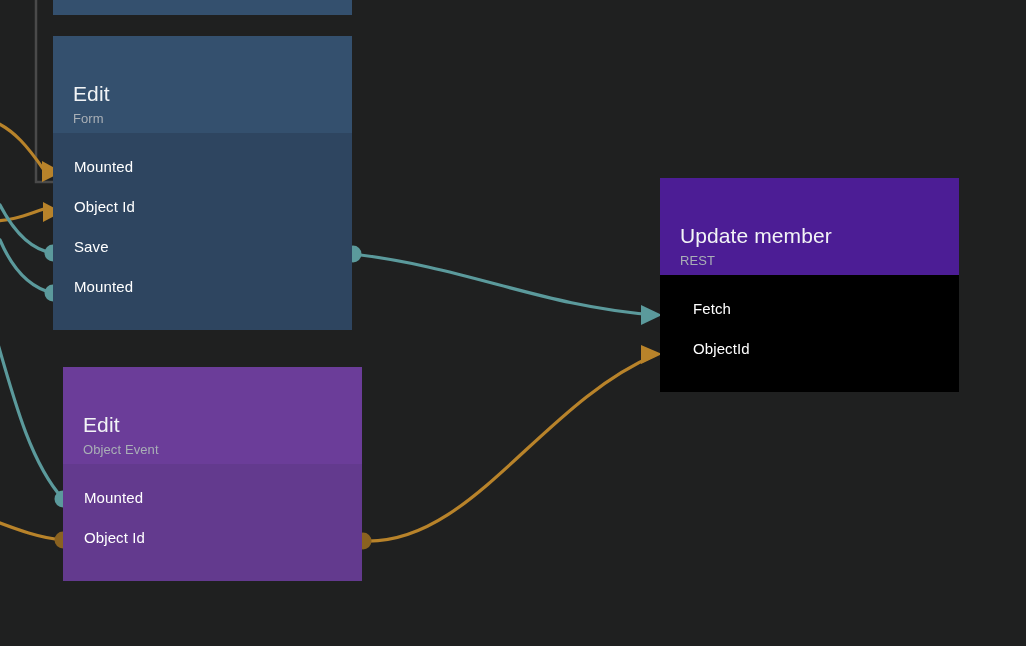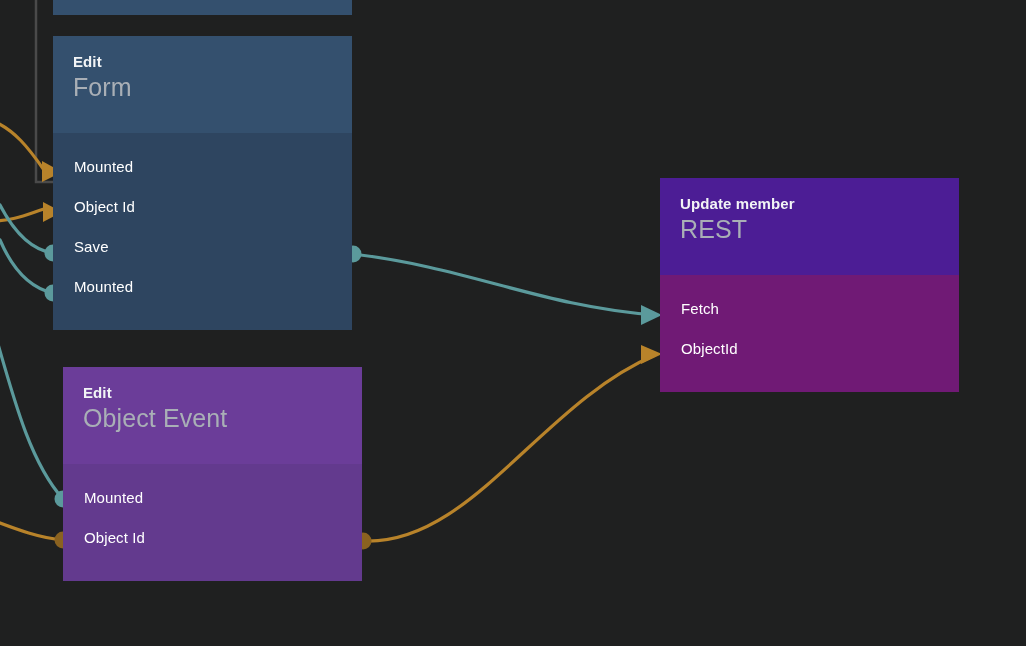--- a/index.html
+++ b/index.html
@@ -33,28 +33,29 @@
   .node {
     position: absolute;
     box-sizing: border-box;
     overflow: hidden;
   }
   .node-header {
     padding: 14px 20px 12px 20px;
     box-sizing: border-box;
   }
   .node-title {
-    font-size: 15px;
-    font-weight: bold;
+    font-size: 21px;
+    font-weight: normal;
     color: #f2f4f6;
     line-height: 24px;
     letter-spacing: 0.1px;
+    margin-top: 32px;
   }
   .node-subtitle {
-    font-size: 25px;
+    font-size: 13px;
     font-weight: normal;
     color: #a9afb6;
     line-height: 26px;
     letter-spacing: 0.1px;
   }
   .node-body {
     padding-top: 14px;
     padding-bottom: 14px;
     box-sizing: border-box;
   }
@@ -70,21 +71,21 @@
     color: #ffffff;
     line-height: 22px;
     white-space: nowrap;
     letter-spacing: 0.1px;
   }
 
   
   .theme-blue   .node-header { background: #34506e; }
   .theme-blue   .node-body   { background: #2e4560; }
   .theme-green  .node-header { background: #4c1d95; }
-  .theme-green  .node-body   { background: #701a75; }
+  .theme-green  .node-body   { background: #000000; padding-left: 12px; }
   .theme-purple .node-header { background: #6b3d99; }
   .theme-purple .node-body   { background: #633a8e; }
 
   
   .port-dot {
     position: absolute;
     width: 17px;
     height: 17px;
     border-radius: 50%;
     transform: translate(-50%, -50%);

